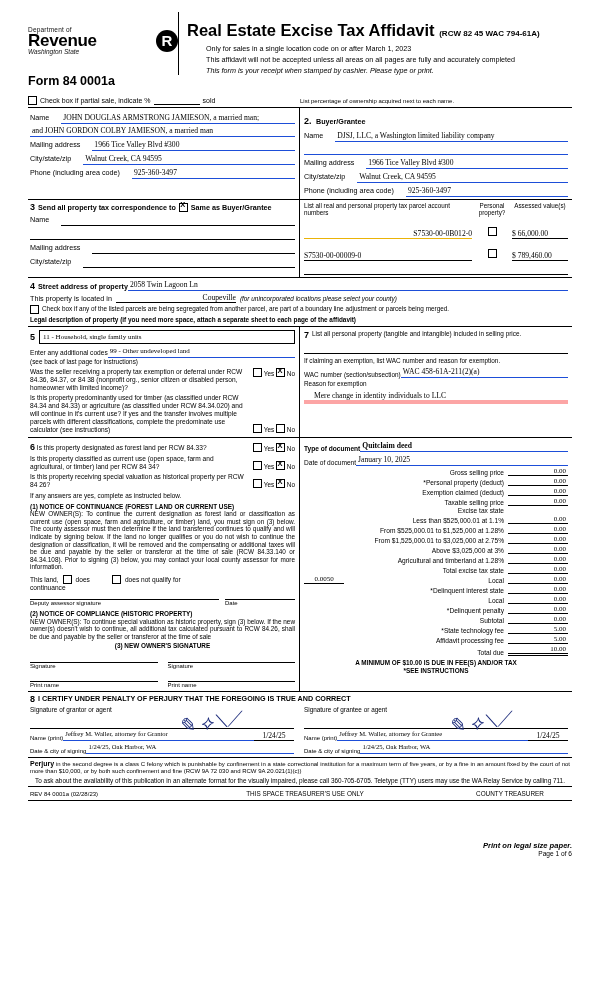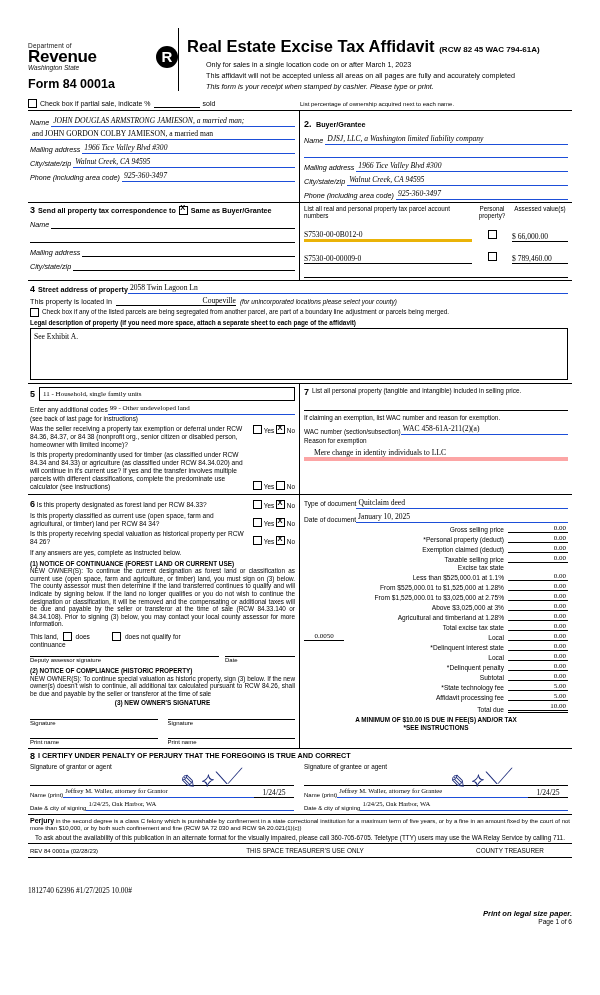--- a/index.html
+++ b/index.html
@@ -1,42 +1,42 @@
 <!DOCTYPE html>
 <html><head>
 <meta charset="utf-8">
 <style>
   html,body{margin:0;padding:0;background:#b9b9b9;}
   body{font-family:"Liberation Sans",sans-serif;}
   .page{width:600px;height:995px;background:#ffffff;position:relative;overflow:hidden;}
-  .sheet{position:absolute;left:28px;top:28px;width:544px;height:920px;background:#fff;}
+  .sheet{position:absolute;left:28px;top:12px;width:544px;height:920px;background:#fff;}
   .hdr{display:flex;align-items:flex-start;}
   .dorlogo{width:150px;padding-top:14px;}
   .dor-dept{font-size:6.5px;color:#111;letter-spacing:.2px;}
   .dor-rev{font-size:17px;font-weight:bold;letter-spacing:-.3px;line-height:15px;}
   .dor-state{font-size:6.5px;font-style:italic;color:#111;}
   .dor-wrap{display:flex;align-items:center;gap:4px;}
   .dor-circle{width:22px;height:22px;border-radius:50%;background:#000;color:#fff;font-size:15px;font-weight:bold;display:flex;align-items:center;justify-content:center;}
-  .formno{font-size:12.5px;font-weight:bold;margin-top:6px;}
+  .formno{font-size:12.5px;font-weight:bold;margin-top:19px;}
   .title{font-size:16.5px;font-weight:bold;line-height:17px;}
   .title .rcw{font-size:8px;font-weight:bold;}
   .sub{font-size:7.2px;line-height:9px;margin-top:2px;margin-left:19px;}
   .titleblk{flex:1;border-left:1px solid #000;padding-left:8px;padding-top:10px;}
   .chkline{font-size:7px;margin-top:4px;display:flex;align-items:center;gap:3px;}
   .box{display:inline-block;width:7px;height:7px;border:1px solid #000;background:#fff;vertical-align:-1px;}
   .box.x{position:relative;}
   .box.x:after{content:"X";position:absolute;left:0.4px;top:-2.2px;font-size:7.5px;line-height:8px;font-weight:bold;}
   .u{border-bottom:1px solid #000;display:inline-block;}
   .two{display:flex;border-top:1px solid #000;}
   .col{width:50%;box-sizing:border-box;padding:2px 4px 2px 2px;}
   .col.left{border-right:1px solid #000;}
   .secnum{font-weight:bold;font-size:9px;}
   .lbl{font-size:7.2px;}
   .hand{font-family:"Liberation Serif",serif;font-size:7.6px;}
-  .row{display:flex;align-items:flex-end;gap:2px;margin-top:3px;font-style:italic;}
+  .row{display:flex;align-items:flex-start;gap:12px;margin-top:3px;}
   .fill{flex:1;border-bottom:1px solid #000;min-height:10px;}
   .fillv{flex:1;border-bottom:1px solid #1d4ed8;min-height:10px;padding-left:2px;font-family:"Liberation Serif",serif;font-size:7.6px;}
   .nl{border-bottom:1px solid #000;height:10px;margin-top:3px;}
   .sec{border-top:1px solid #000;padding:2px 4px 3px 2px;font-size:7.2px;}
   .bold{font-weight:bold;}
   .small{font-size:6.4px;line-height:7.6px;}
   .tiny{font-size:6px;line-height:7px;}
   .amtrow{display:flex;align-items:flex-end;font-size:6.6px;margin-top:1px;}
   .amtlbl{flex:1;text-align:right;padding-right:4px;}
   .amtval{width:58px;border-bottom:1px solid #000;text-align:right;font-family:"Liberation Serif",serif;font-size:7px;padding-right:2px;}
@@ -151,21 +151,21 @@
             <span class="fill"></span>
           </div>
       </div>
       <div class="col" style="padding-left:4px;">
         <div style="display:flex;font-size:6.3px;line-height:7.4px;">
           <div style="flex:1;">List all real and personal property tax parcel account numbers</div>
           <div style="width:40px;text-align:center;">Personal property?</div>
           <div style="width:56px;text-align:center;">Assessed value(s)</div>
         </div>
         <div style="display:flex;align-items:flex-end;margin-top:4px;">
-          <div style="flex:1;border-bottom:3px solid #eab308;" class="hand">S7530-00-0B012-0</div>
+          <div style="flex:1;border-bottom:1px solid #eab308;text-align:right;" class="hand">S7530-00-0B012-0</div>
           <div style="width:40px;text-align:center;"><span class="box"></span></div>
           <div style="width:56px;border-bottom:1px solid #000;" class="hand">$ 66,000.00</div>
         </div>
         <div style="display:flex;align-items:flex-end;margin-top:4px;">
           <div style="flex:1;border-bottom:1px solid #000;" class="hand">S7530-00-00009-0</div>
           <div style="width:40px;text-align:center;"><span class="box"></span></div>
           <div style="width:56px;border-bottom:1px solid #000;" class="hand">$ 789,460.00</div>
         </div>
         <div class="nl"></div>
       </div>
@@ -180,21 +180,20 @@
       <div style="display:flex;align-items:flex-end;margin-top:2px;">
         <span>This property is located in</span>
         <span class="u hand" style="width:120px;text-align:right;margin:0 4px;">Coupeville</span>
         <span class="small" style="font-style:italic">(for unincorporated locations please select your county)</span>
       </div>
       <div style="display:flex;align-items:flex-start;margin-top:2px;gap:3px;">
         <span class="box"></span>
         <span class="small">Check box if any of the listed parcels are being segregated from another parcel, are part of a boundary line adjustment or parcels being merged.</span>
       </div>
       <div class="small bold" style="margin-top:2px">Legal description of property (if you need more space, attach a separate sheet to each page of the affidavit)</div>
-      <div style="border:1px solid #000;height:44px;margin-top:2px;padding:3px;" class="hand">See Exhibit A.</div>
     </div>
 
     <div class="flexrow">
       <div class="leftsec">
         <div style="display:flex;align-items:center;gap:4px;">
           <span class="secnum">5</span>
           <span style="flex:1;border:1px solid #000;padding:2px 3px;font-size:7px;" class="hand">11 - Household, single family units</span>
         </div>
         <div style="display:flex;align-items:center;margin-top:3px;font-size:6.6px;">
           <span>Enter any additional codes</span>
@@ -262,21 +261,21 @@
           <div style="flex:1;border-top:1px solid #000;font-size:6px;">Signature</div>
           <div style="flex:1;border-top:1px solid #000;font-size:6px;">Signature</div>
         </div>
         <div style="display:flex;gap:10px;margin-top:12px;">
           <div style="flex:1;border-top:1px solid #000;font-size:6px;">Print name</div>
           <div style="flex:1;border-top:1px solid #000;font-size:6px;">Print name</div>
         </div>
       </div>
 
       <div class="rightsec">
-        <div style="display:flex;align-items:center;font-size:6.6px;">
+        <div style="display:flex;align-items:flex-end;font-size:6.6px;font-weight:bold;">
           <span>Type of document</span>
           <span class="fillv">Quitclaim deed</span>
         </div>
         <div style="display:flex;align-items:flex-end;font-size:6.6px;margin-top:3px;">
           <span>Date of document</span>
           <span class="fillv">January 10, 2025</span>
         </div>
 
         <div class="amtrow">
             <span class="amtlbl">Gross selling price</span>
@@ -401,20 +400,19 @@
       <div class="tiny" style="text-align:justify;"><span class="bold" style="font-size:7px">Perjury</span><span> in the second degree is a class C felony which is punishable by confinement in a state correctional institution for a maximum term of five years, or by a fine in an amount fixed by the court of not more than $10,000, or by both such confinement and fine (RCW 9A 72 030 and RCW 9A 20.021(1)(c))</span></div>
       <div class="small" style="text-align:center;margin-top:2px;">To ask about the availability of this publication in an alternate format for the visually impaired, please call 360-705-6705. Teletype (TTY) users may use the WA Relay Service by calling 711.</div>
     </div>
 
     <div style="border-top:1px solid #000;display:flex;align-items:center;padding:3px 2px;">
       <div style="width:130px;font-size:6px;">REV 84 0001a  (02/28/23)</div>
       <div style="flex:1;text-align:center;font-size:6.4px;">THIS SPACE TREASURER'S USE ONLY</div>
       <div style="width:120px;text-align:center;font-size:6.4px;">COUNTY TREASURER</div>
     </div>
     <div style="border-top:1px solid #000;height:26px;"></div>
-    <div class="bottomline" style="margin-top:2px;">1812740  62396  #1/27/2025  10.00#</div>
     <div style="text-align:right;margin-top:14px;">
       <div style="font-style:italic;font-weight:bold;font-size:7.6px;">Print on legal size paper.</div>
       <div style="font-size:6.6px;">Page 1 of 6</div>
     </div>
 
   </div>
 </div>
 
 </body></html>

